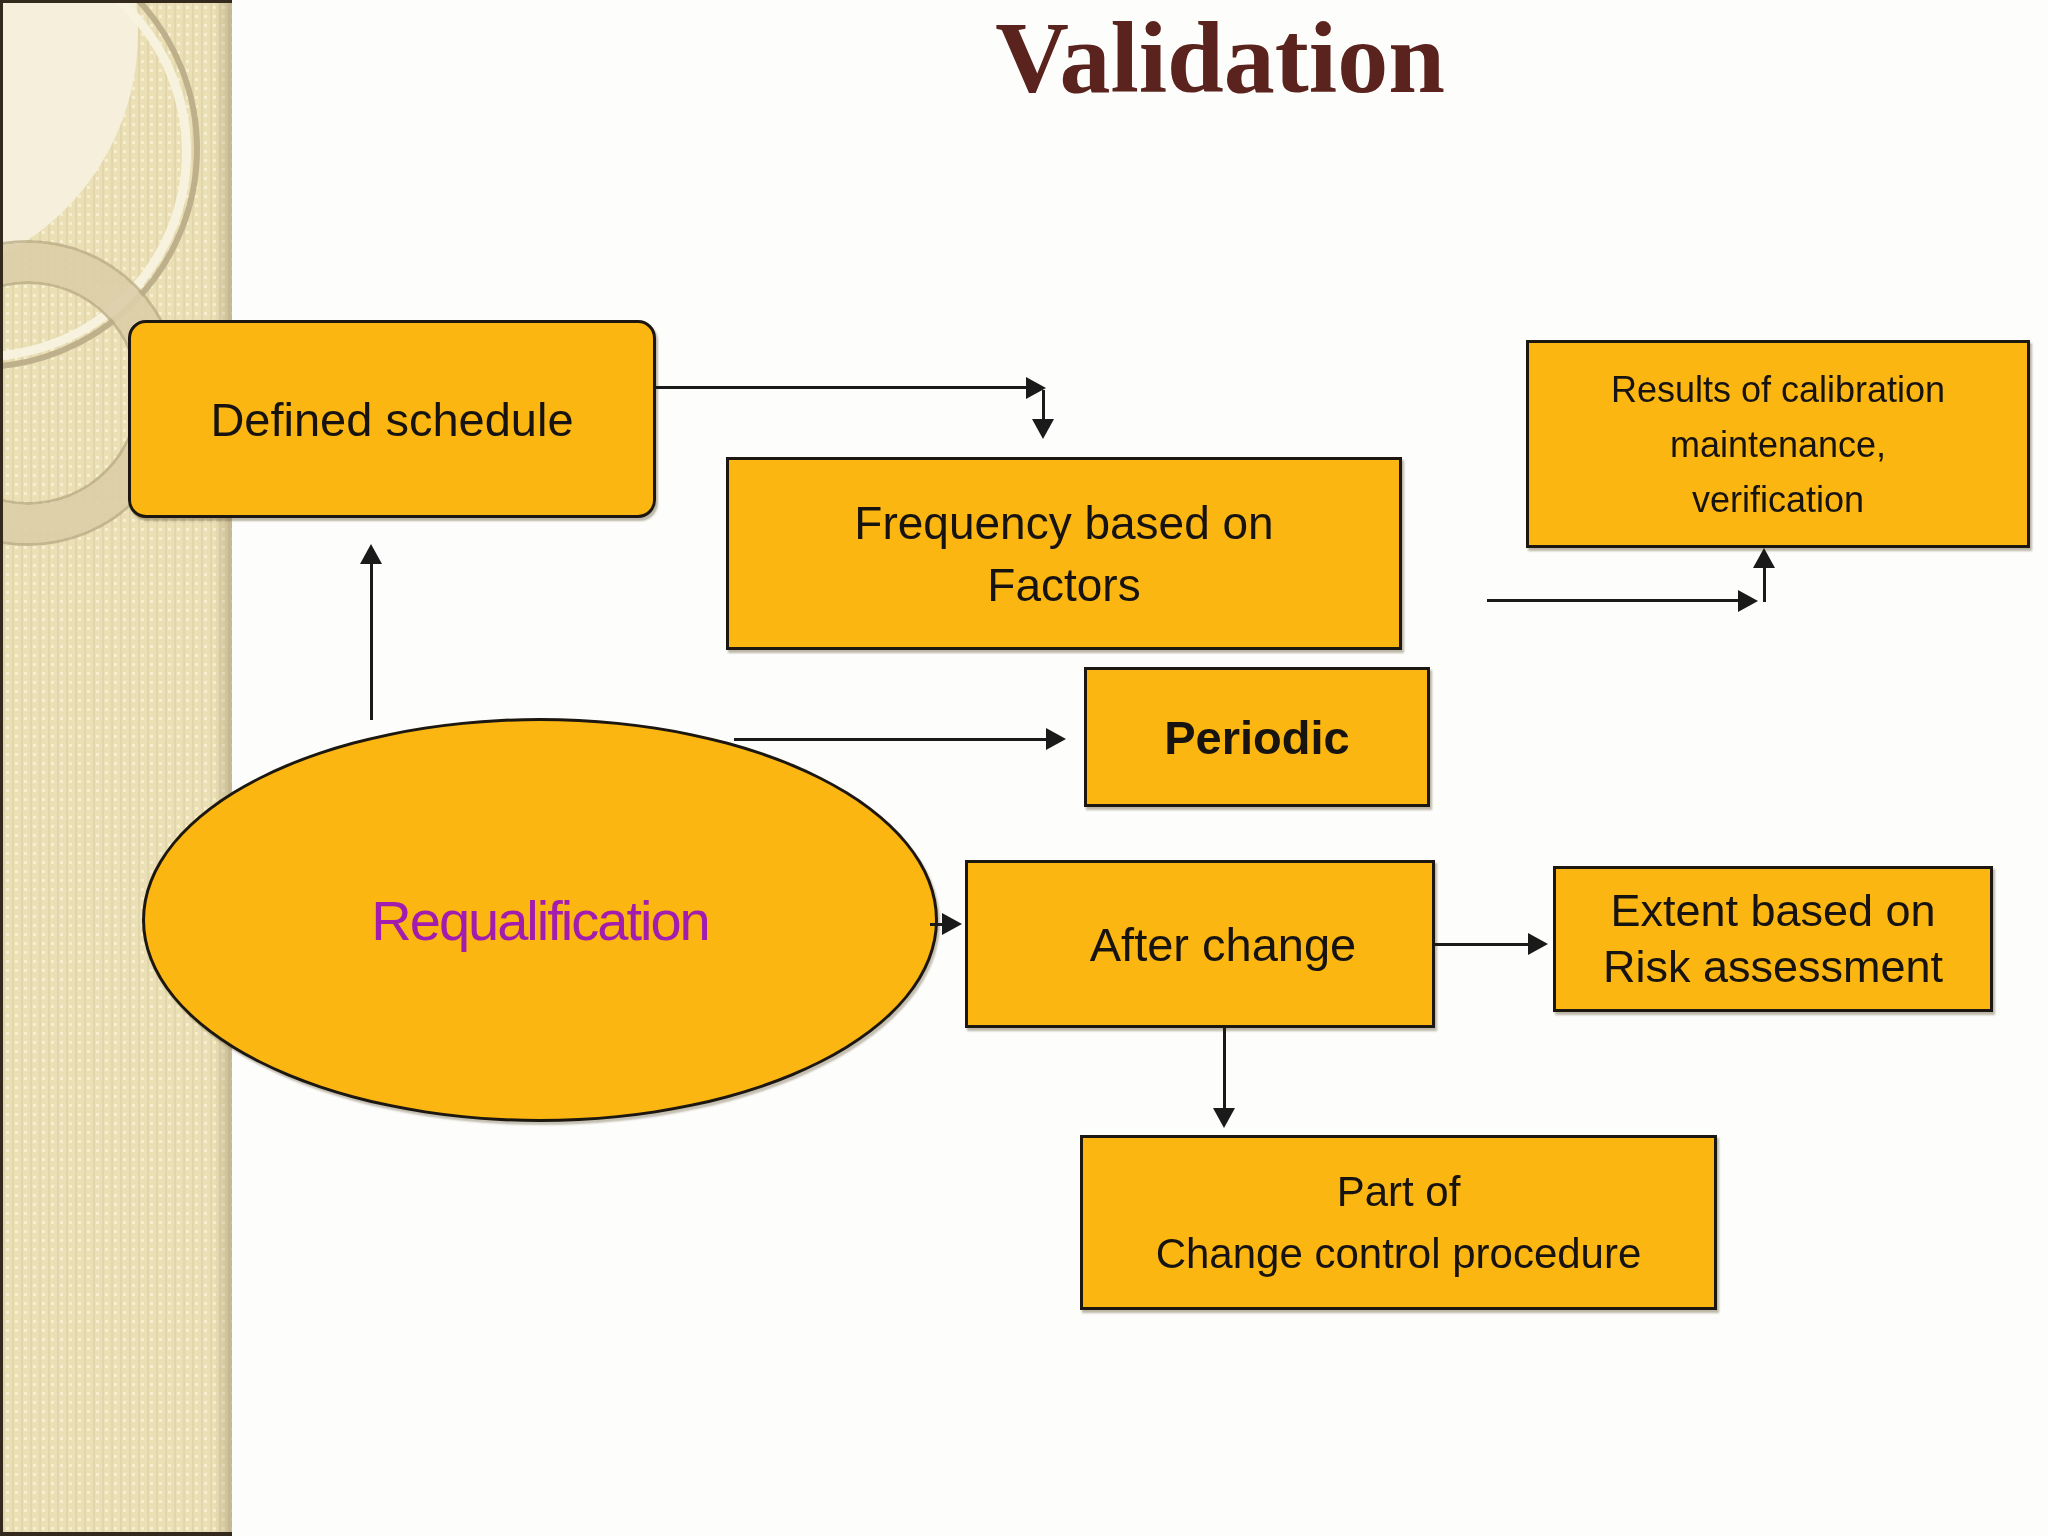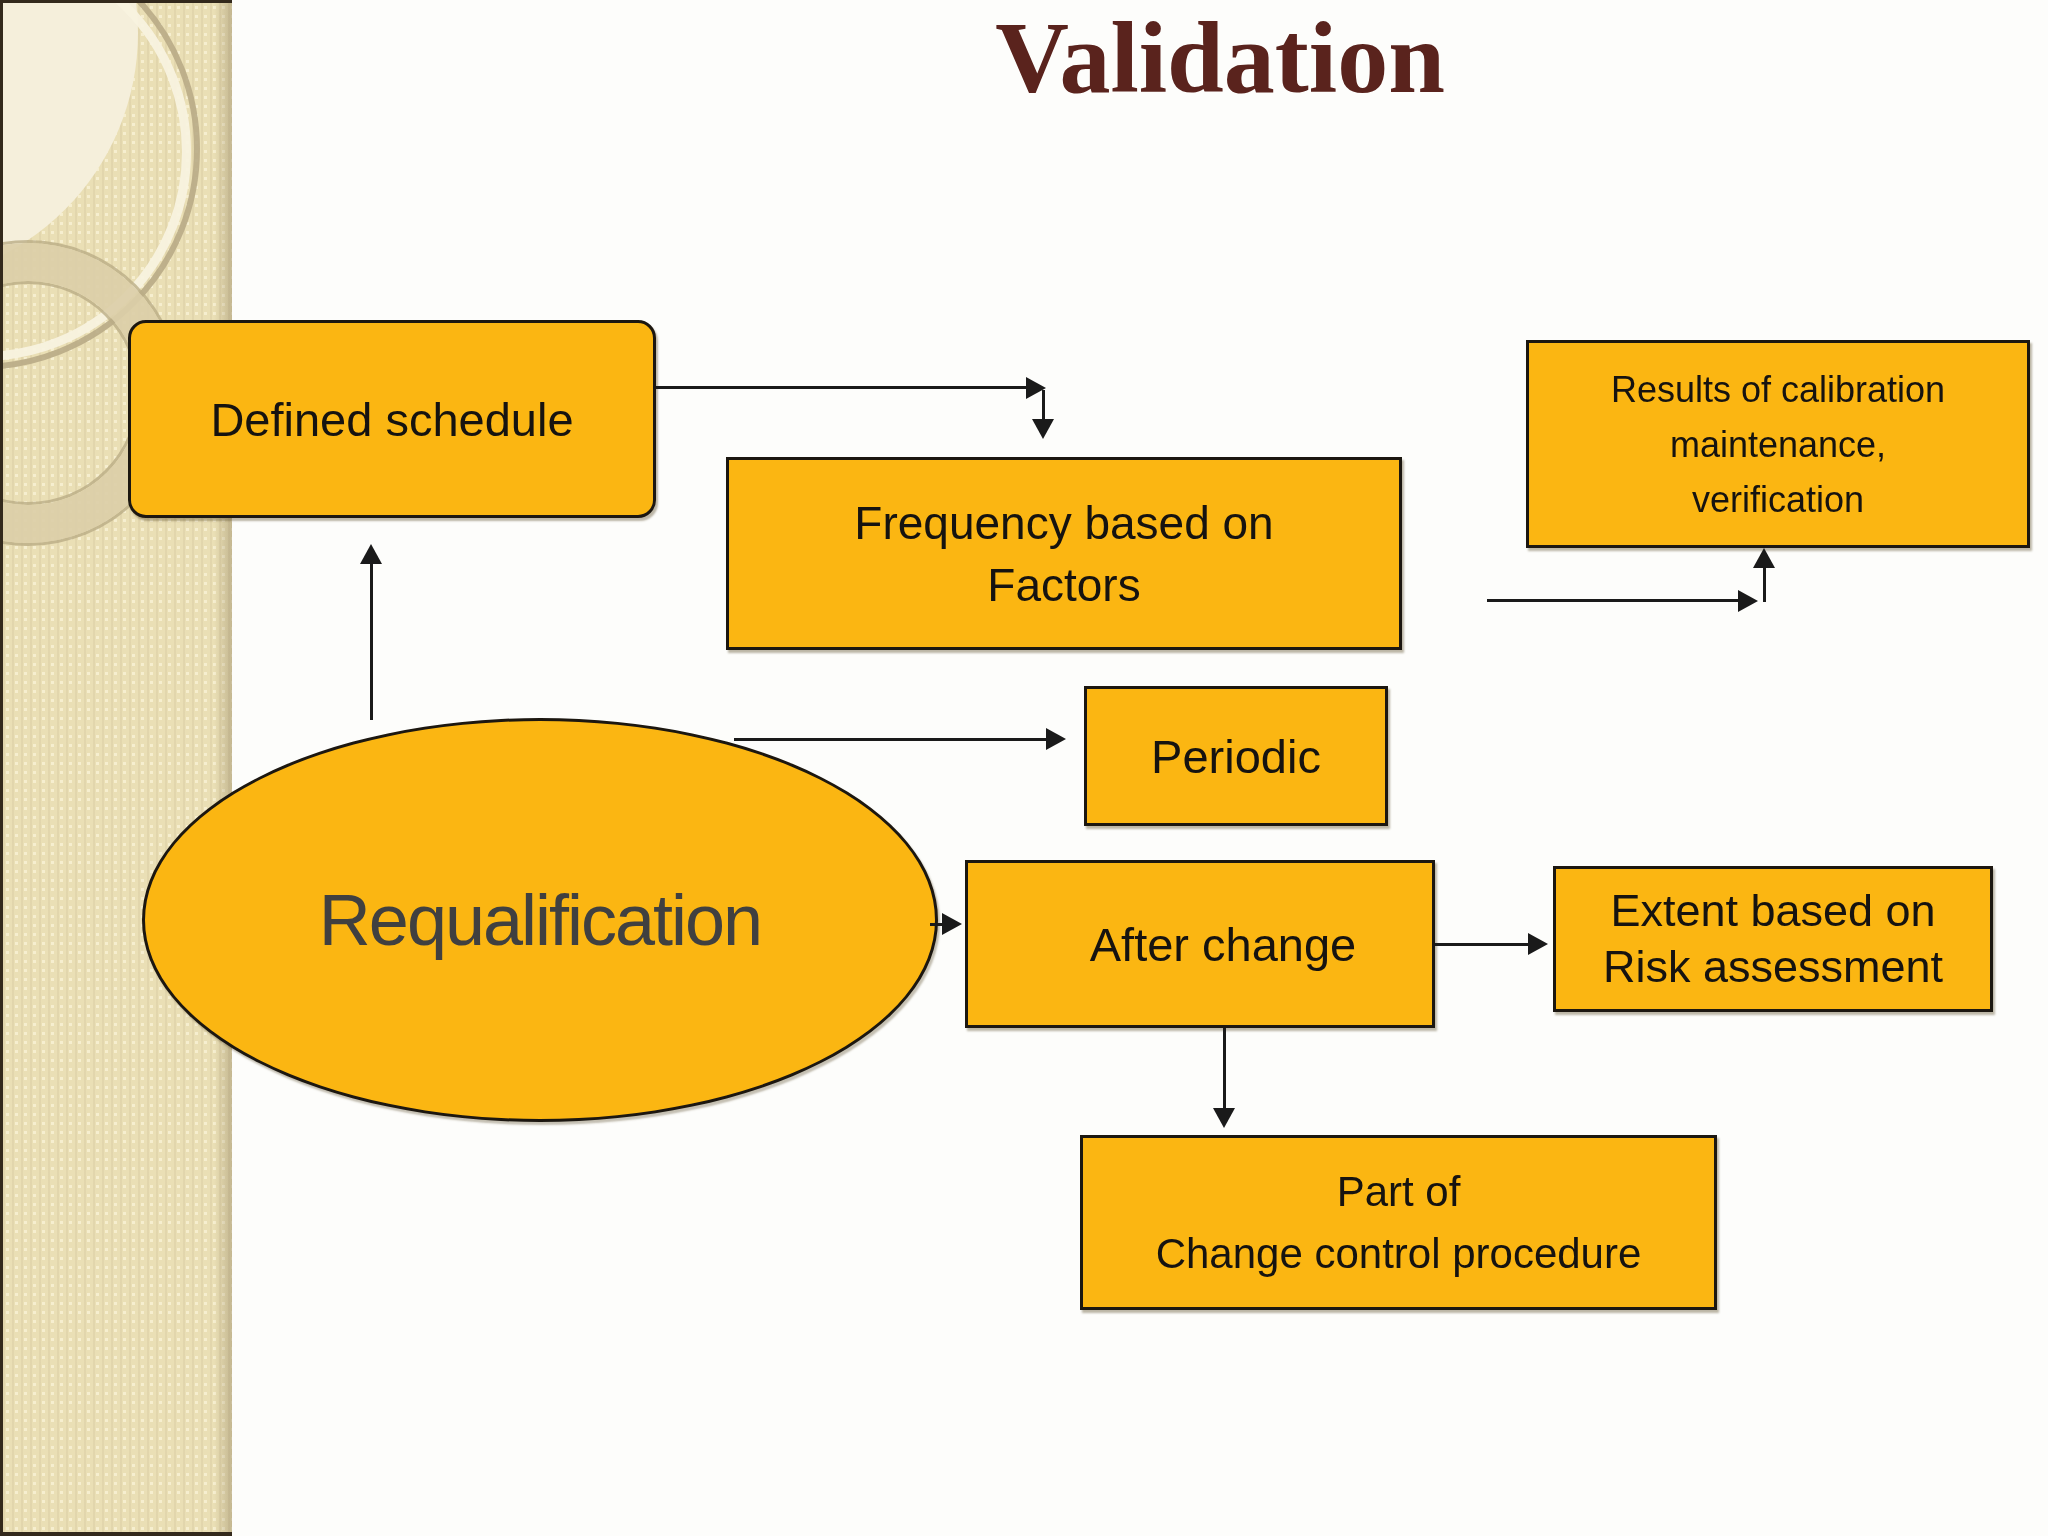--- a/index.html
+++ b/index.html
@@ -58,34 +58,34 @@
     color:#161310;
     display:flex;flex-direction:column;align-items:center;justify-content:center;
     text-align:center;
     box-shadow:2px 3px 2px rgba(90,75,40,0.40);
   }
   .node .line{white-space:nowrap;}
 
   .box-defined   {left:128px; top:320px; width:528px; height:198px; font-size:47px;border-radius:18px;}
   .box-frequency {left:726px; top:457px; width:676px; height:193px; font-size:46px; line-height:62px;}
   .box-results   {left:1526px;top:340px; width:504px; height:208px; font-size:36px; line-height:55px;}
-  .box-periodic  {left:1084px;top:686px; width:304px; height:140px; font-size:47px;}
+  .box-periodic  {left:1084px;top:667px; width:346px; height:140px; font-size:47px;font-weight:bold;}
   .box-after     {left:965px; top:860px; width:470px; height:168px; font-size:47px;padding-left:46px;}
   .box-extent    {left:1553px;top:866px; width:440px; height:146px; font-size:45px; line-height:56px;text-align:right;}
   .box-partof    {left:1080px;top:1135px;width:637px; height:175px; font-size:42px; line-height:62px;}
 
   .ellipse{
     position:absolute;left:142px;top:718px;width:796px;height:404px;
     background:#fbb612;border:3px solid #1c1710;border-radius:50%;
     display:flex;align-items:center;justify-content:center;
     box-sizing:border-box;
     box-shadow:2px 3px 2px rgba(90,75,40,0.35);
   }
   .ellipse .label{
-    font-size:72px;letter-spacing:-2px;color:#404040;white-space:nowrap;
+    font-size:56px;letter-spacing:-2px;color:#a21caf;white-space:nowrap;
   }
 
   
   .hline{position:absolute;height:3px;background:#1a1a1a;}
   .vline{position:absolute;width:3px;background:#1a1a1a;}
   .arr{position:absolute;width:0;height:0;border-style:solid;}
   .arr.right{border-width:11px 0 11px 20px;border-color:transparent transparent transparent #1a1a1a;}
   .arr.up   {border-width:0 11px 20px 11px;border-color:transparent transparent #1a1a1a transparent;}
   .arr.down {border-width:20px 11px 0 11px;border-color:#1a1a1a transparent transparent transparent;}
 </style>

